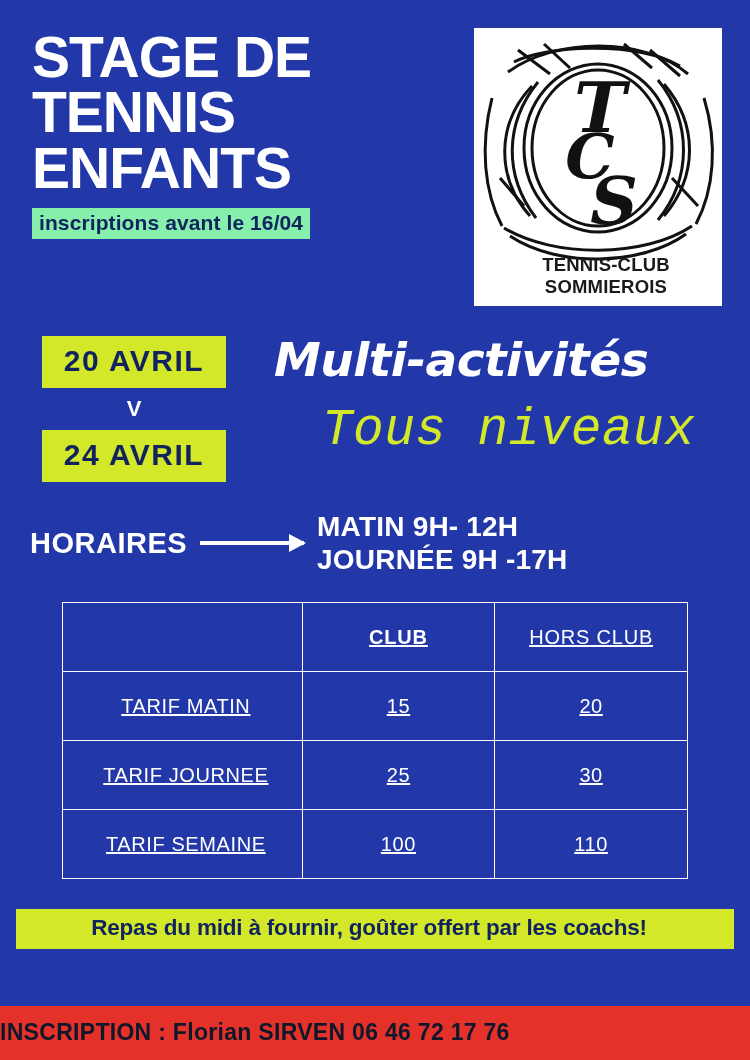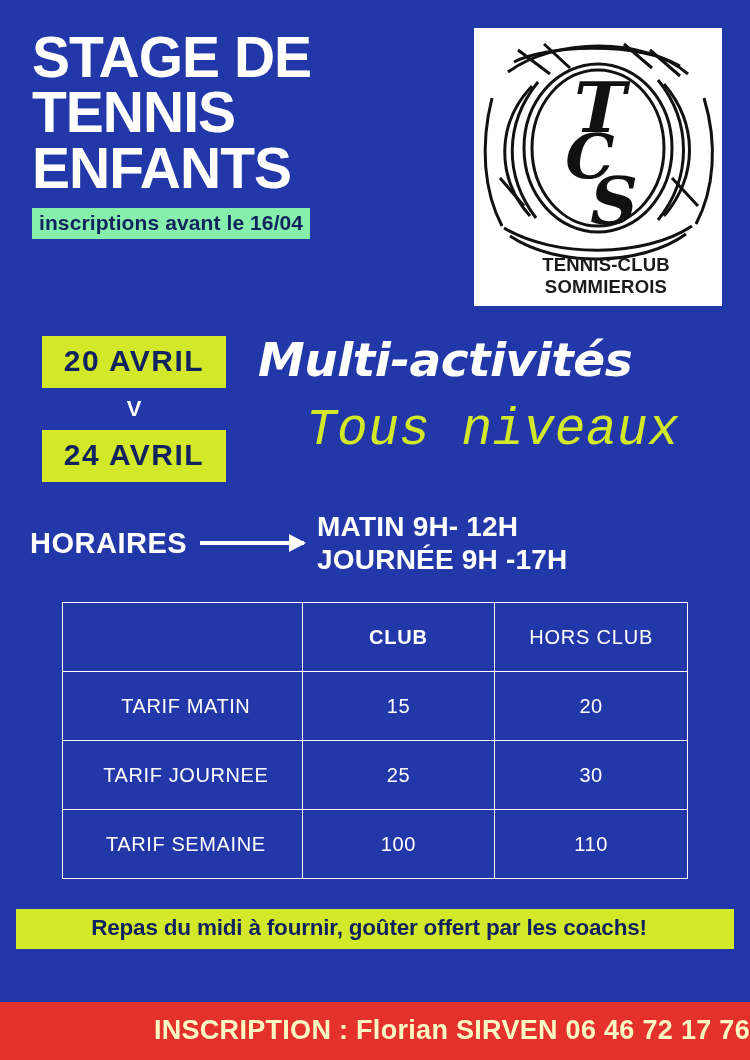--- a/index.html
+++ b/index.html
@@ -105,20 +105,21 @@
   .date-arrow {
     color: #ffffff;
     font-size: 22px;
     line-height: 1;
     margin: 10px 0 10px 0;
     font-weight: bold;
   }
   .right-col {
     flex: 1;
     padding-top: 0px;
+    margin-left: 16px;
   }
   .multi-activites {
     color: #ffffff;
     font-family: "DejaVu Sans", sans-serif;
     font-style: italic;
     font-weight: bold;
     font-size: 47px;
     line-height: 1;
     letter-spacing: -0.5px;
     margin: 0;
@@ -185,20 +186,21 @@
     width: 100%;
     color: #ffffff;
   }
   table.tarifs td, table.tarifs th {
     border: 1.5px solid #ffffff;
     height: 66px;
     text-align: center;
     font-size: 20px;
     font-weight: normal;
     letter-spacing: 0.6px;
+    text-decoration: underline;
   }
   table.tarifs th {
     font-size: 20px;
     letter-spacing: 0.8px;
   }
   table.tarifs th.bold-head {
     font-weight: bold;
   }
   table.tarifs td.row-label {
     width: 245px;
@@ -222,24 +224,24 @@
     padding: 6px 12px 8px 0;
     margin: 30px 16px 0 16px;
     letter-spacing: -0.2px;
   }
   .contact-bar {
     position: absolute;
     left: 0;
     right: 0;
     bottom: 0;
     background: #e4322b;
-    color: #fef9c3;
-    font-weight: bold;
-    font-size: 27px;
-    text-align: right;
+    color: #0f172a;
+    font-weight: bold;
+    font-size: 23px;
+    text-align: left;
     padding: 13px 0 14px 0;
     letter-spacing: 0.3px;
   }
 </style>
 </head>
 <body>
 
 <div class="poster">
 
   <div class="header">

